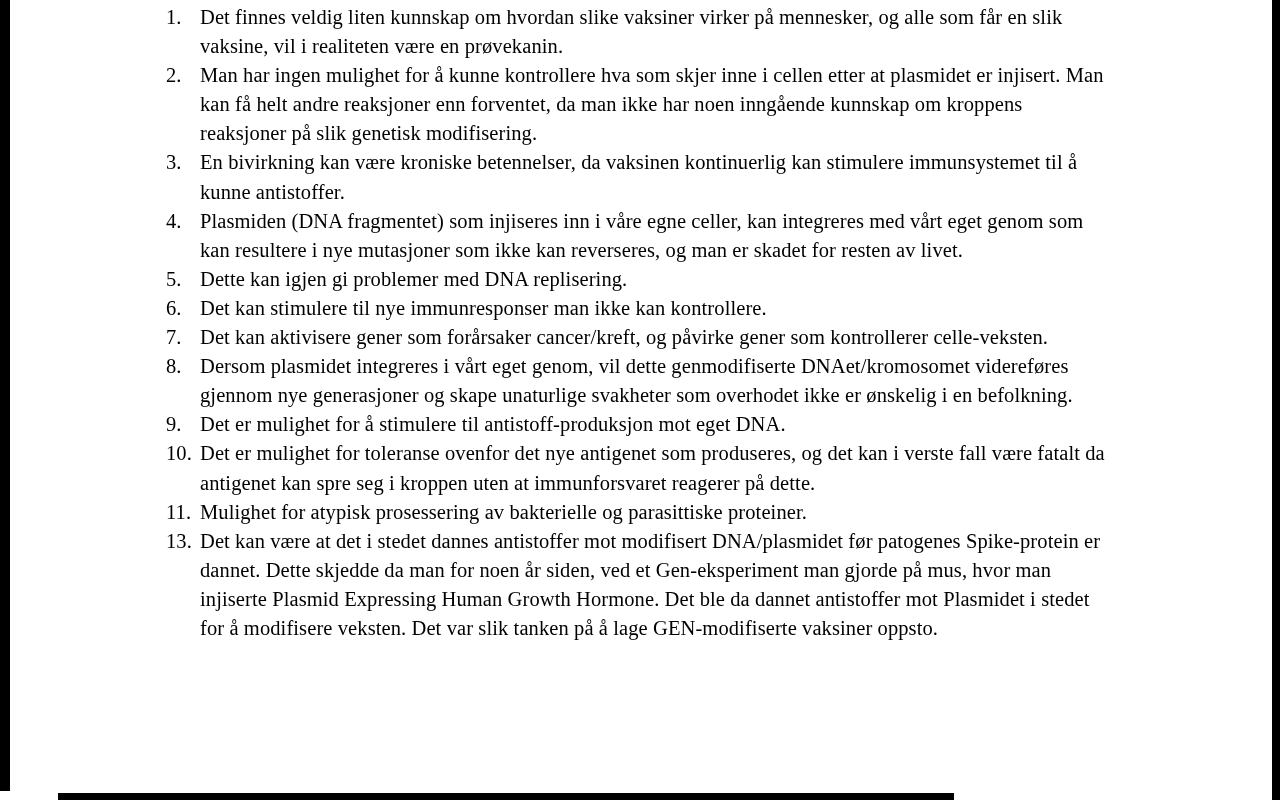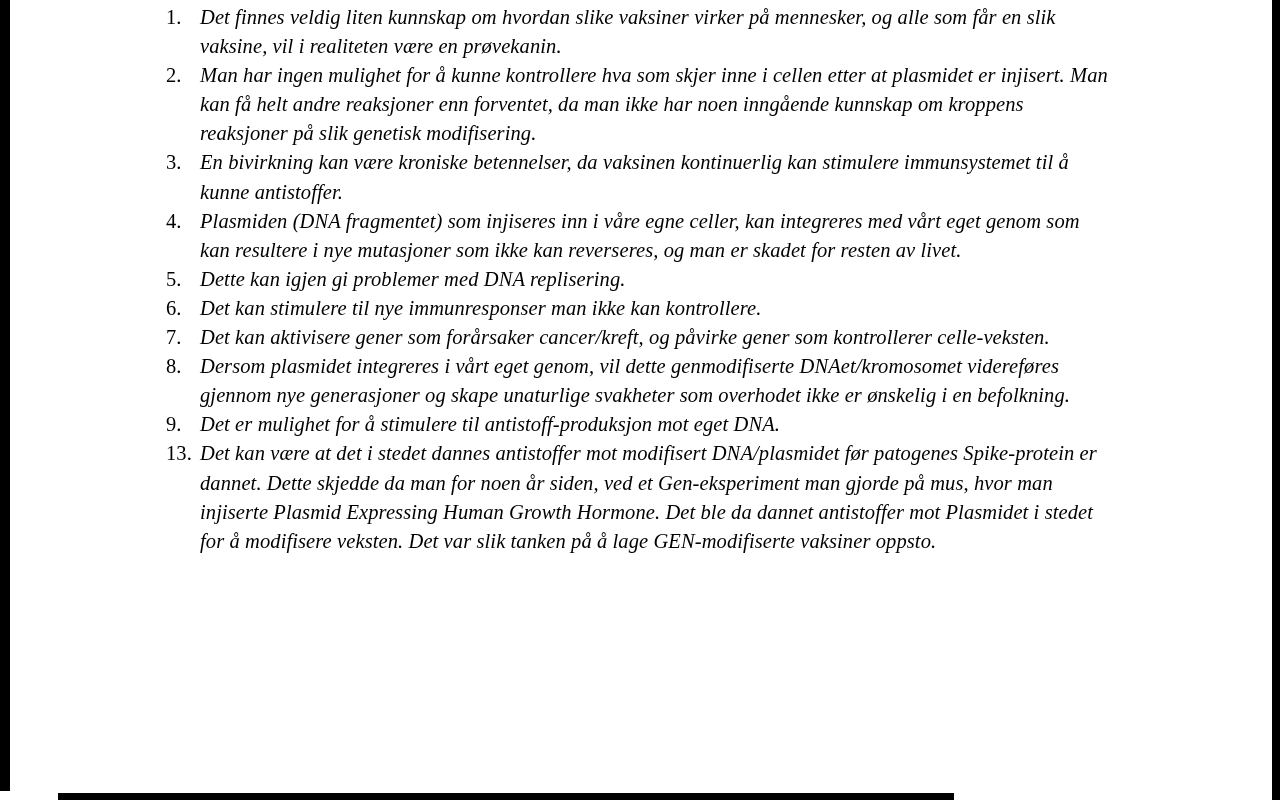--- a/index.html
+++ b/index.html
@@ -58,21 +58,20 @@
     line-height: 29.1px;
     letter-spacing: 0.1px;
   }
   li.doc-row .num {
     flex: 0 0 34px;
     white-space: nowrap;
   }
   li.doc-row .txt {
     flex: 1 1 auto;
     max-width: 910px;
-    font-style: italic;
   }
 </style>
 </head>
 <body>
 
 <div class="screen">
   <ol class="doc-list" id="doc-list">
       <li class="doc-row">
     <span class="num">1.</span>
     <span class="txt">Det finnes veldig liten kunnskap om hvordan slike vaksiner virker på mennesker, og alle som får en slik vaksine, vil i realiteten være en prøvekanin.</span>
@@ -103,20 +102,28 @@
   </li>
       <li class="doc-row">
     <span class="num">8.</span>
     <span class="txt">Dersom plasmidet integreres i vårt eget genom, vil dette genmodifiserte DNAet/kromosomet videreføres gjennom nye generasjoner og skape unaturlige svakheter som overhodet ikke er ønskelig i en befolkning.</span>
   </li>
       <li class="doc-row">
     <span class="num">9.</span>
     <span class="txt">Det er mulighet for å stimulere til antistoff-produksjon mot eget DNA.</span>
   </li>
       <li class="doc-row">
+    <span class="num">10.</span>
+    <span class="txt">Det er mulighet for toleranse ovenfor det nye antigenet som produseres, og det kan i verste fall være fatalt da antigenet kan spre seg i kroppen uten at immunforsvaret reagerer på dette.</span>
+  </li>
+      <li class="doc-row">
+    <span class="num">11.</span>
+    <span class="txt">Mulighet for atypisk prosessering av bakterielle og parasittiske proteiner.</span>
+  </li>
+      <li class="doc-row">
     <span class="num">13.</span>
     <span class="txt">Det kan være at det i stedet dannes antistoffer mot modifisert DNA/plasmidet før patogenes Spike-protein er dannet. Dette skjedde da man for noen år siden, ved et Gen-eksperiment man gjorde på mus, hvor man injiserte Plasmid Expressing Human Growth Hormone. Det ble da dannet antistoffer mot Plasmidet i stedet for å modifisere veksten. Det var slik tanken på å lage GEN-modifiserte vaksiner oppsto.</span>
   </li>
     </ol>
   <div class="bar bar-left"></div>
   <div class="bar bar-right"></div>
   <div class="bar bar-bottom"></div>
 </div>
 
 </body></html>

